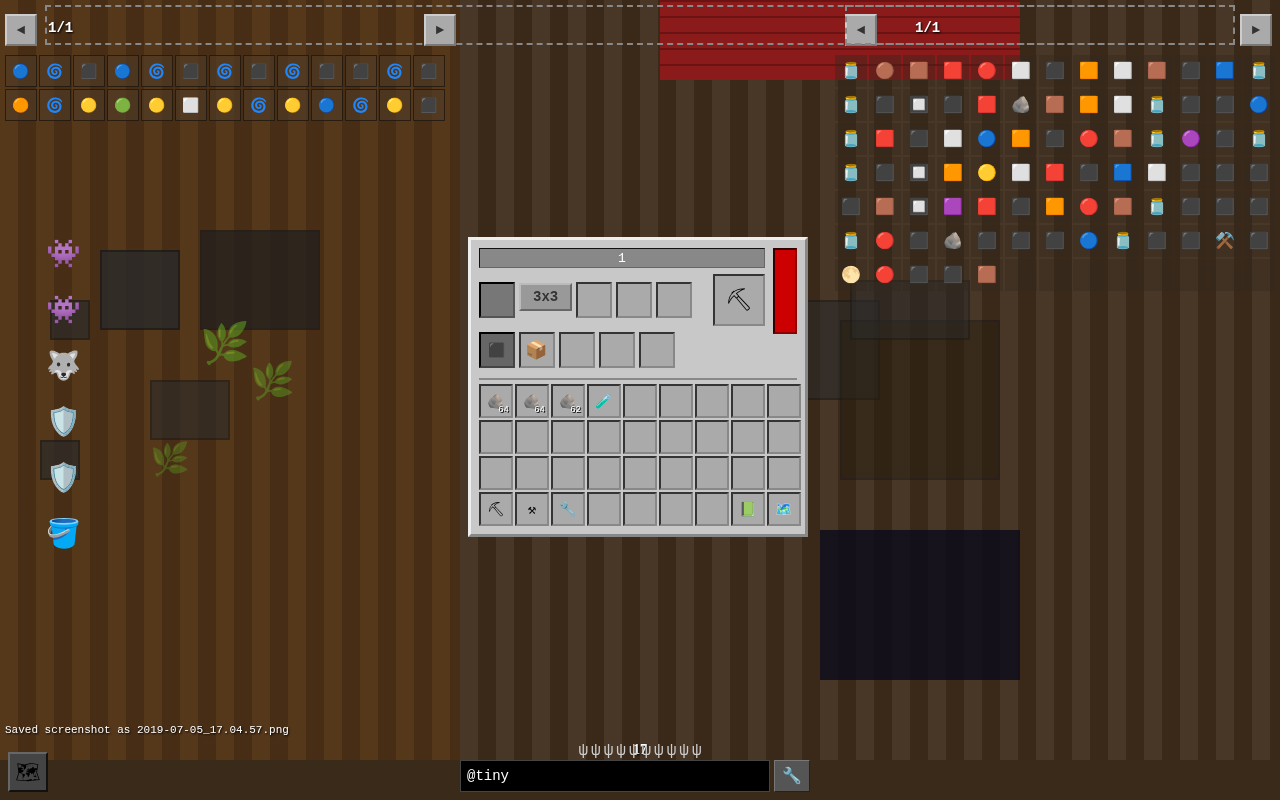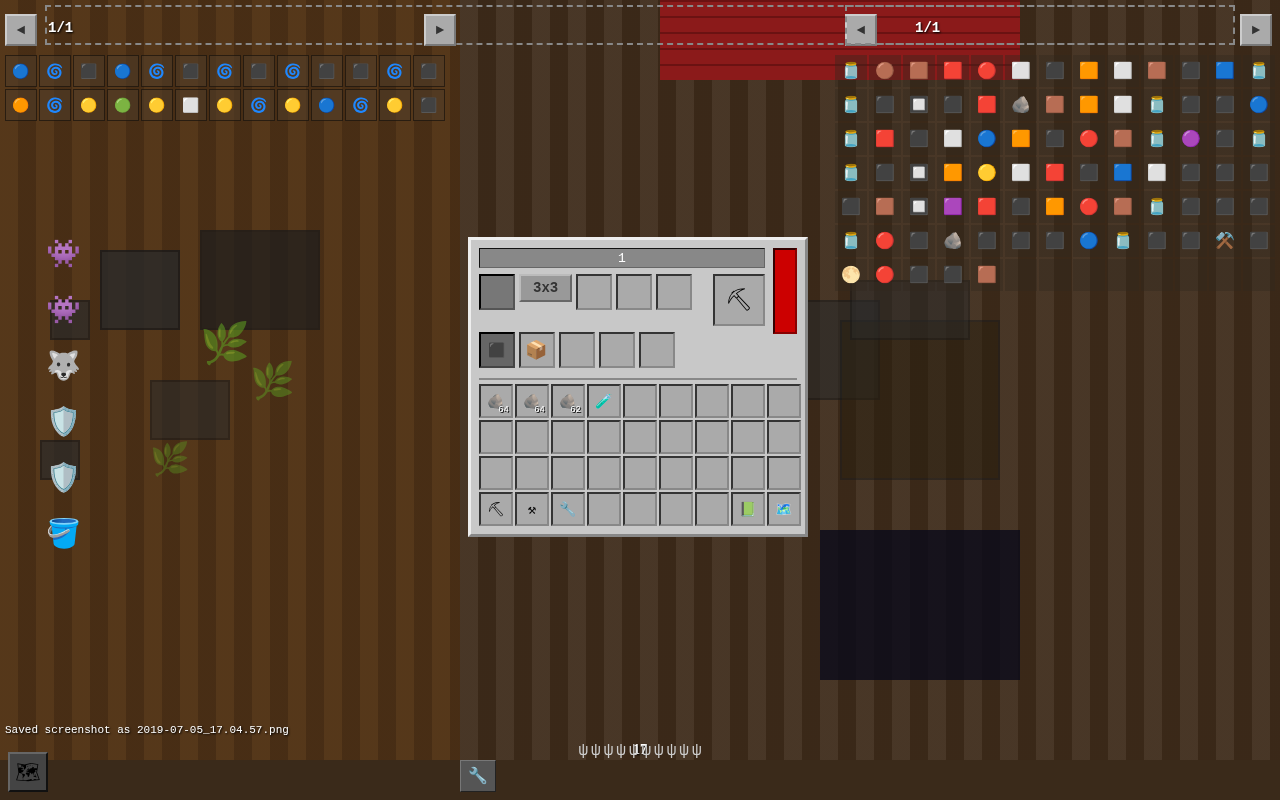--- a/index.html
+++ b/index.html
@@ -475,21 +475,21 @@
 <div class="dialog-box">
 
 
   <div style="display:flex;gap:4px;">
     <div style="flex:1;">
 
       <div class="number-input-row">
         <input class="number-input" type="text" value="1" style="">
       </div>
 
-      <div style="display:flex;align-items:flex-start;gap:4px;margin-bottom:6px;">
+      <div style="display:flex;align-items:center;gap:4px;margin-bottom:6px;">
 
         <div style="width:36px;height:36px;background:#777;border:2px inset #555;display:flex;align-items:center;justify-content:center;font-size:16px;"></div>
 
         <button class="mode-btn">3x3</button>
 
         <div style="width:36px;height:36px;background:#aaa;border:2px inset #888;"></div>
         <div style="width:36px;height:36px;background:#aaa;border:2px inset #888;"></div>
         <div style="width:36px;height:36px;background:#aaa;border:2px inset #888;"></div>
 
         <div style="width:52px;height:52px;background:#aaa;border:2px inset #888;display:flex;align-items:center;justify-content:center;font-size:22px;margin-left:auto;">⛏</div>
@@ -599,14 +599,15 @@
   <span style="color:#ccc;font-size:16px;">ψ</span>
   <span style="color:#ccc;font-size:16px;">ψ</span>
   <span style="color:#ccc;font-size:16px;">ψ</span>
   <span style="color:#ccc;font-size:16px;">ψ</span>
   <span style="color:#ccc;font-size:16px;">ψ</span>
 </div>
 
 <div style="position:absolute;bottom:8px;left:8px;width:40px;height:40px;background:#444;border:2px outset #666;display:flex;align-items:center;justify-content:center;font-size:20px;">🗺</div>
 
 <div style="position:absolute;bottom:8px;left:460px;display:flex;gap:4px;">
+  <input class="chat-input" type="text" style="width: 310px; height: 32px; background: rgb(0, 0, 0); border: 1px solid rgb(68, 68, 68); color: rgb(255, 255, 255); font-size: 14px; padding: 0px 6px; font-family: &quot;Courier New&quot;, monospace;" value="@tiny">
   <div style="width:36px;height:32px;background:#555;border:1px outset #777;display:flex;align-items:center;justify-content:center;cursor:pointer;font-size:16px;">🔧</div>
 </div>
 
 </body></html>

